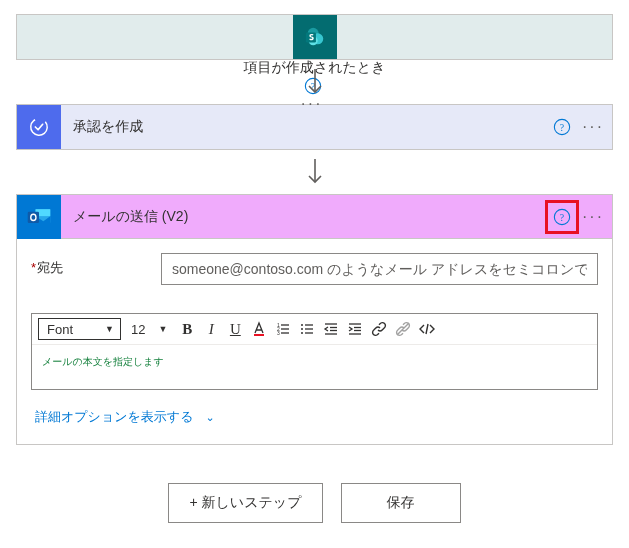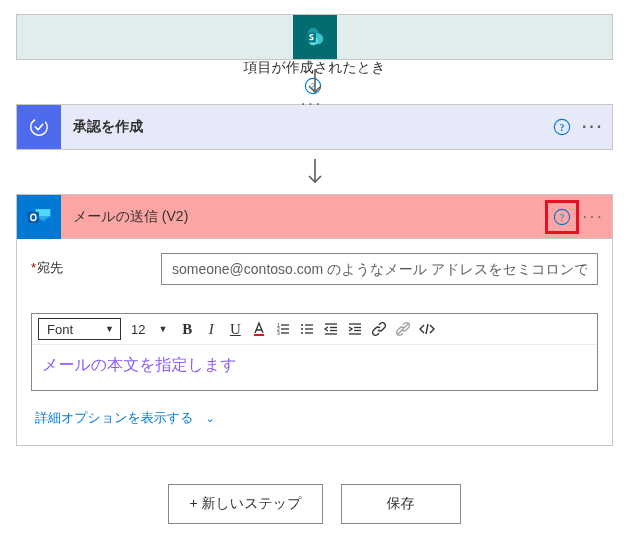--- a/index.html
+++ b/index.html
@@ -67,24 +67,24 @@
     display: flex;
     justify-content: center;
     align-items: center;
     height: 44px;
     color: #605e5c;
   }
   
   .hdr-bg-sp { background: #e1ecec; flex-direction: column; }
   .tile-sp { background: #036c70; }
   
-  .hdr-bg-ap { background: #e6e9f8; font-weight: bold; }
+  .hdr-bg-ap { background: #e6e9f8; }
   .tile-ap { background: #4e6bed; }
   
-  .hdr-bg-ol { background: #fca5a5; }
+  .hdr-bg-ol { background: #f0abfc; }
   .tile-ol { background: #0078d4; }
 
   .card-body { padding: 14px 14px 8px 14px; }
   .form-row {
     display: flex;
     align-items: flex-start;
     margin-bottom: 14px;
   }
   .field-label {
     width: 130px;
@@ -145,22 +145,22 @@
     display: flex;
     align-items: center;
     justify-content: center;
     cursor: pointer;
     font-size: 15px;
     color: #323130;
   }
   .tb-btn svg { display: block; }
   .rte-body {
     padding: 10px 10px 14px 10px;
-    color: #8b5cf6;
-    font-size: 16px;
+    color: #15803d;
+    font-size: 10px;
     min-height: 44px;
   }
   .adv-link {
     color: #0078d4;
     font-size: 13px;
     padding: 4px 0 10px 4px;
     display: inline-flex;
     align-items: center;
     gap: 12px;
     cursor: pointer;

